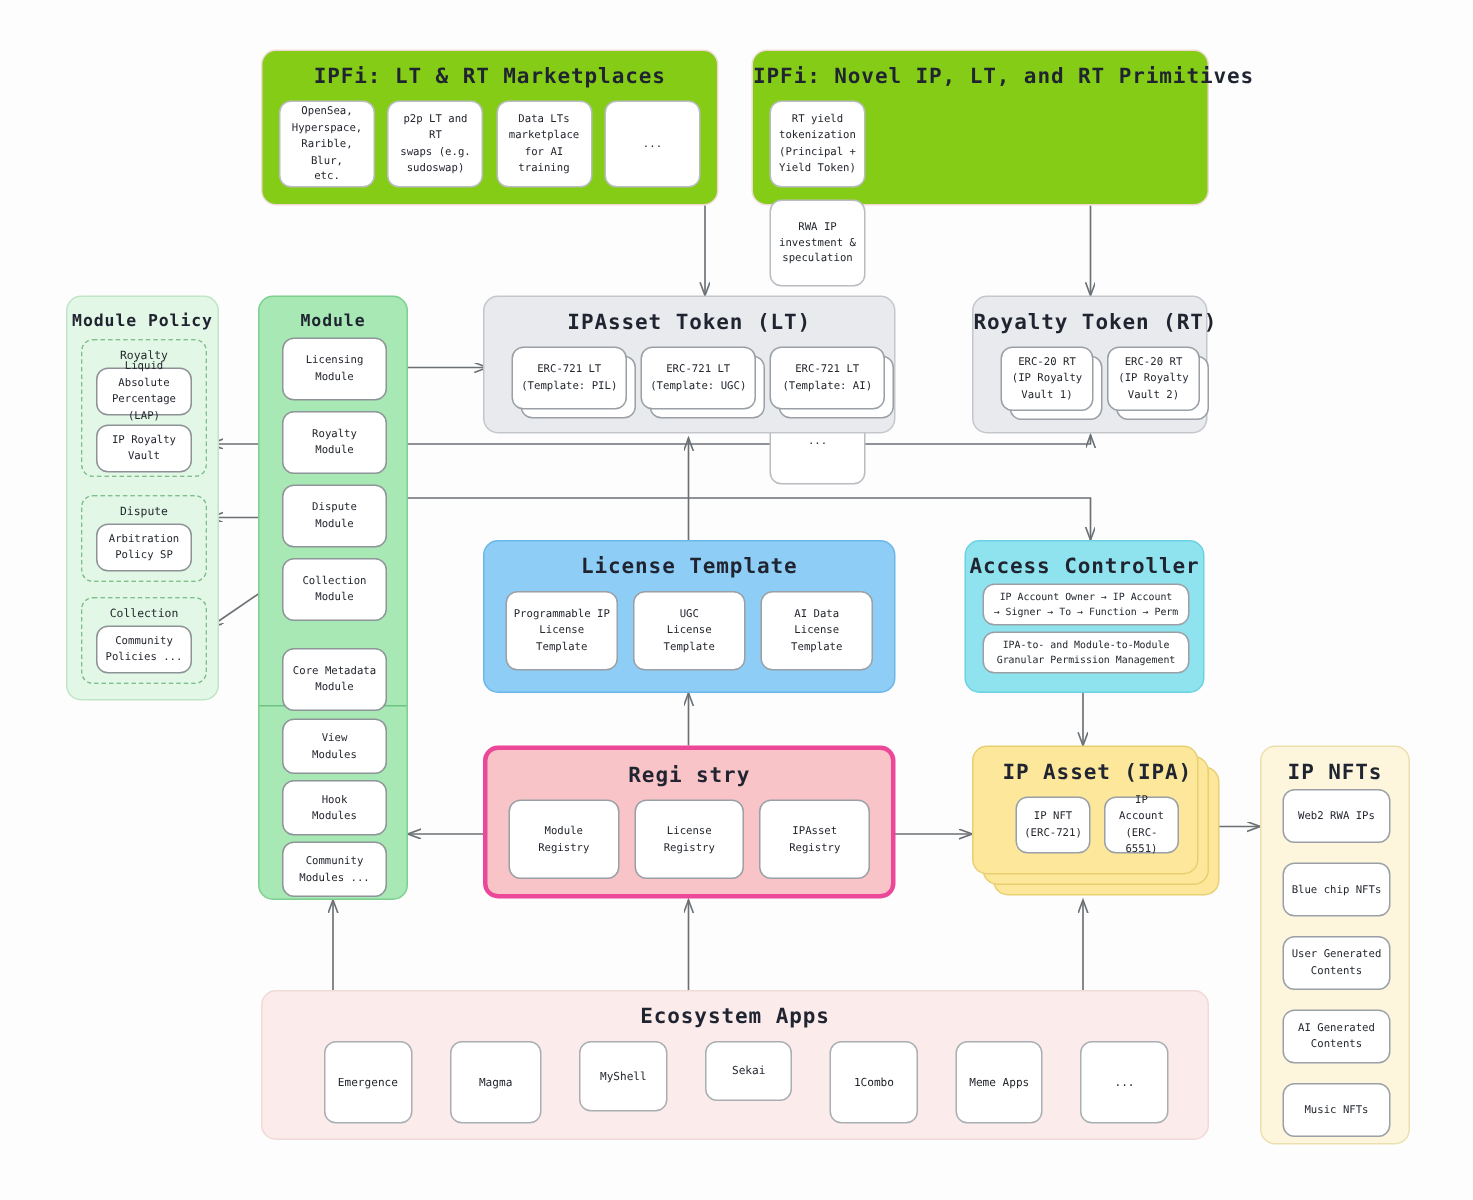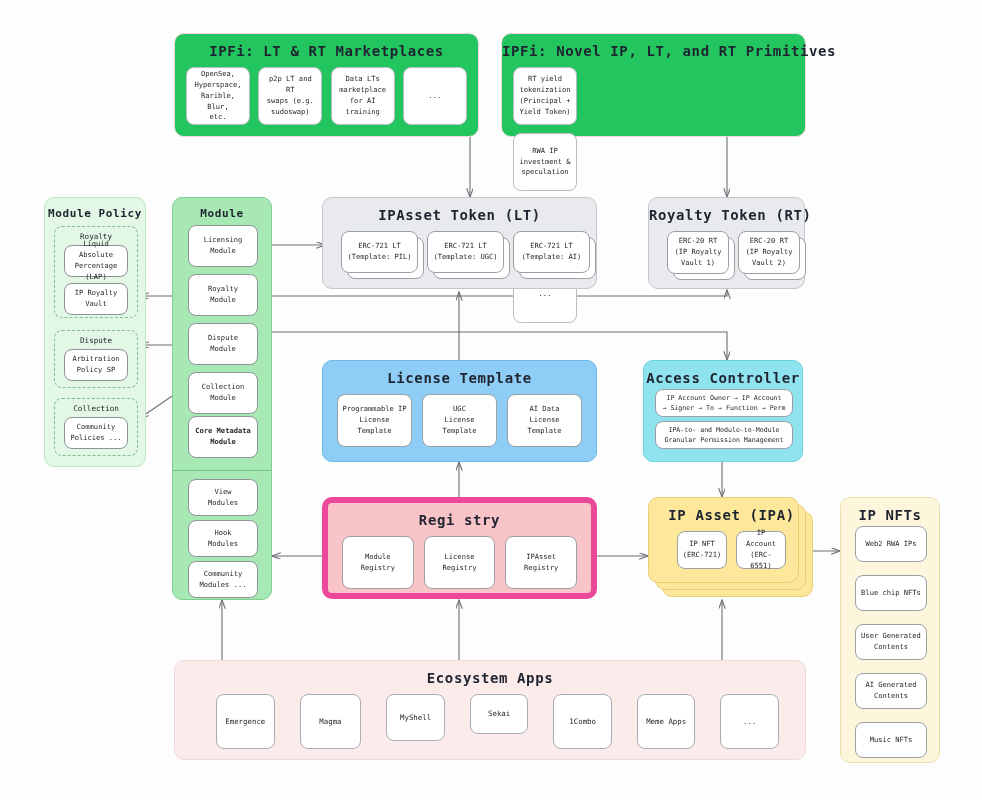--- a/index.html
+++ b/index.html
@@ -52,21 +52,21 @@
     padding: 3px 4px;
   }
   .row {
     display: flex;
     justify-content: space-between;
     align-items: stretch;
   }
 
   
   .ipfi {
-    background: #22c55e;
+    background: #84cc16;
     border: 1px solid #f0d9d6;
   }
   .ipfi .card { border-color: #b9bcc0; }
 
   
   .modpolicy {
     background: #e3f7e6;
     border: 1px solid #bfe6c6;
   }
   .mp-group {
@@ -137,21 +137,21 @@
   
   .accessctl {
     background: #8fe3ef;
     border: 1px solid #6bd2e2;
   }
   .accessctl .card { font-size: 6.6px; }
 
   
   .registry {
     background: #f9c4c7;
-    border: 6px solid #ec4899;
+    border: 3px solid #ec4899;
   }
 
   
   .ipa-stack { position: absolute; z-index: 2; }
   .ipa-layer {
     position: absolute;
     background: #fce79a;
     border: 1px solid #e8cf72;
     border-radius: 10px;
   }
@@ -287,21 +287,21 @@
     <div class="panel-title" style="font-size:11px;">Module</div>
     <div class="module-sep" style="top:272px;"></div>
     <div class="card" style="top:27px;">Licensing
 Module</div>
     <div class="card" style="top:76px;">Royalty
 Module</div>
     <div class="card" style="top:125px;">Dispute
 Module</div>
     <div class="card" style="top:174px;">Collection
 Module</div>
-    <div class="card" style="top:218px;font-weight:bold;">Core Metadata
+    <div class="card" style="top:234px;">Core Metadata
 Module</div>
     <div class="card" style="top:281px;height:37px;">View
 Modules</div>
     <div class="card" style="top:322px;height:37px;">Hook
 Modules</div>
     <div class="card" style="top:363px;height:37px;">Community
 Modules ...</div>
   </div>
 
   <div class="panel tokenpanel" style="left:322px; top:197px; width:275px; height:92px;">

